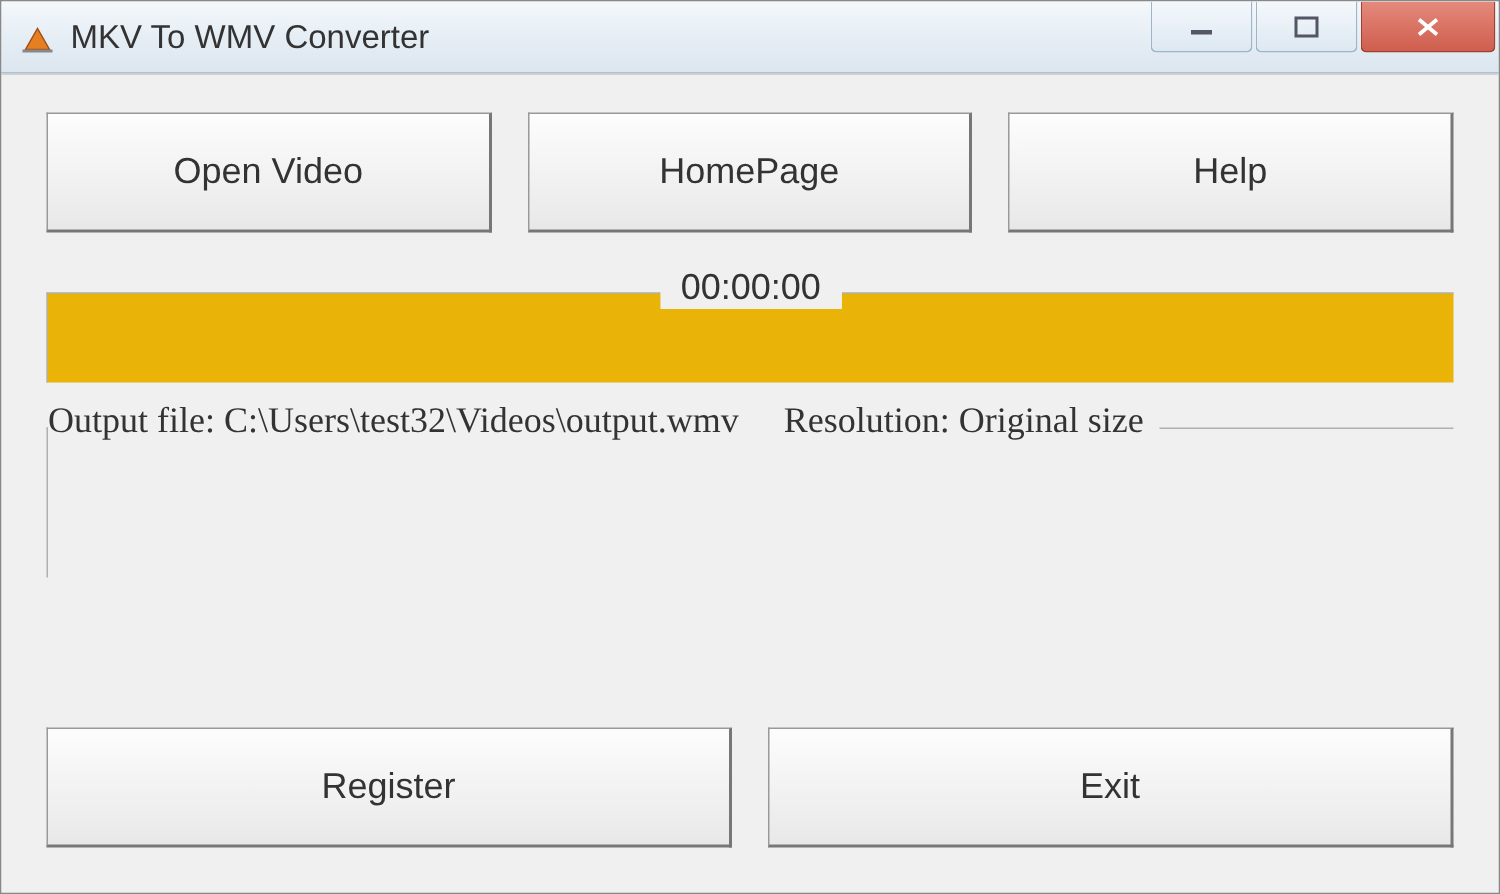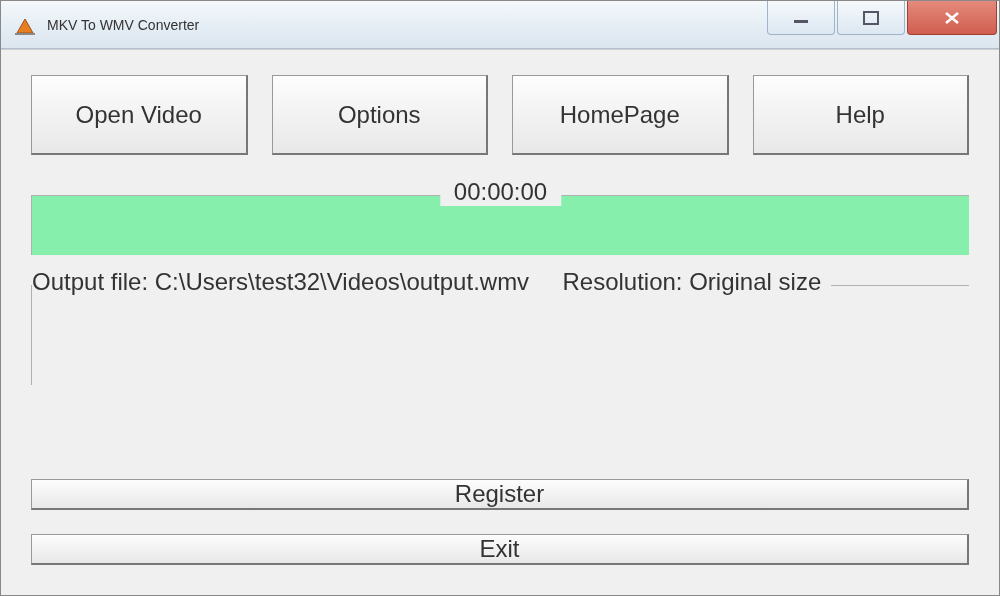--- a/index.html
+++ b/index.html
@@ -30,21 +30,21 @@
     .app-icon {
       width: 24px;
       height: 24px;
       margin-right: 10px;
       display: flex;
       align-items: center;
       justify-content: center;
     }
     .app-icon svg { width: 24px; height: 24px; }
     .title-text {
-      font-size: 14px;
+      font-size: 22px;
       color: #333;
     }
     .window-controls {
       position: absolute;
       right: 0;
       top: 0;
       display: flex;
       height: 34px;
     }
     .win-btn {
@@ -98,58 +98,58 @@
       align-items: center;
       justify-content: center;
     }
     .progress-area {
       margin-top: 40px;
       border: 1px solid #b0b0b0;
       border-bottom: none;
       border-right: none;
       height: 60px;
       position: relative;
-      background: #86efac;
+      background: #eab308;
     }
     .progress-label {
       position: absolute;
       top: -18px;
       left: 50%;
       transform: translateX(-50%);
       background: #f0f0f0;
       padding: 0 14px;
       font-size: 24px;
       color: #333;
     }
     .info-area {
       margin-top: 30px;
       height: 100px;
       border: 1px solid #b0b0b0;
       border-bottom: none;
       border-right: none;
       position: relative;
       background: #f0f0f0;
+      font-family: Liberation Serif, serif;
     }
     .info-label {
       position: absolute;
       top: -18px;
       left: 0;
       background: #f0f0f0;
       font-size: 24px;
       color: #333;
       white-space: pre;
       padding: 0 10px 0 0;
     }
     .bottom-row {
       margin-top: auto;
       display: flex;
       gap: 24px;
       justify-content: flex-end;
       padding-bottom: 5px;
-      flex-direction: column;
     }
   </style>
 </head>
 <body>
 
 <div class="window">
   <div class="titlebar">
     <span class="app-icon">
       <svg viewBox="0 0 24 24">
         <polygon points="4,20 20,20 12,6" fill="#e67e22" stroke="#a0501a" stroke-width="1"></polygon>
@@ -173,21 +173,20 @@
             <line x1="7" y1="3" x2="19" y2="13" stroke="#fff" stroke-width="2.5"></line>
             <line x1="19" y1="3" x2="7" y2="13" stroke="#fff" stroke-width="2.5"></line>
           </svg>
       </div>
     </div>
   </div>
 
   <div class="content">
     <div class="btn-row">
       <div class="app-btn">Open Video</div>
-      <div class="app-btn">Options</div>
       <div class="app-btn">HomePage</div>
       <div class="app-btn">Help</div>
     </div>
 
     <div class="progress-area">
       <span class="progress-label">00:00:00</span>
     </div>
 
     <div class="info-area">
       <span class="info-label">Output file: C:\Users\test32\Videos\output.wmv     Resolution: Original size</span>

